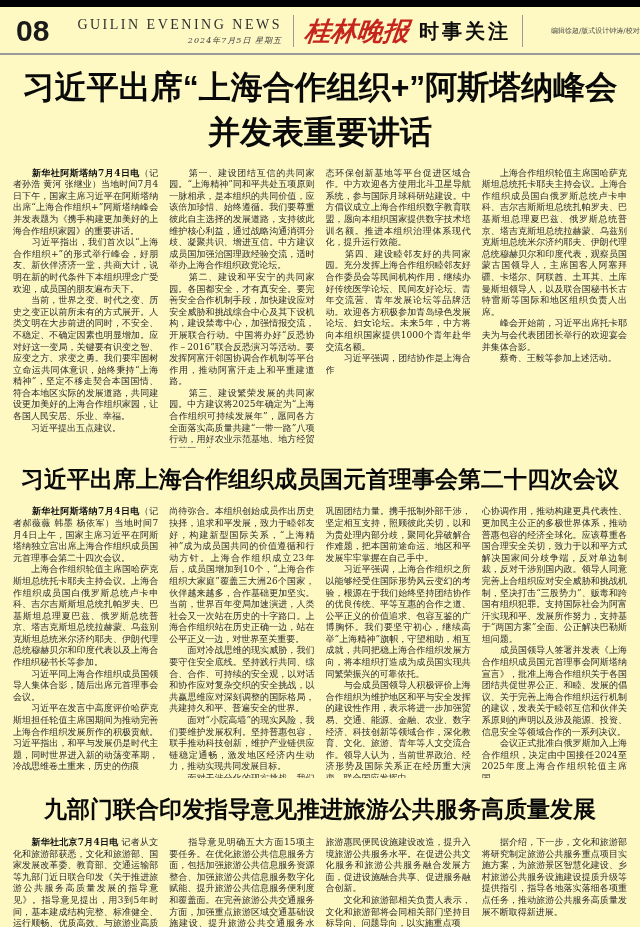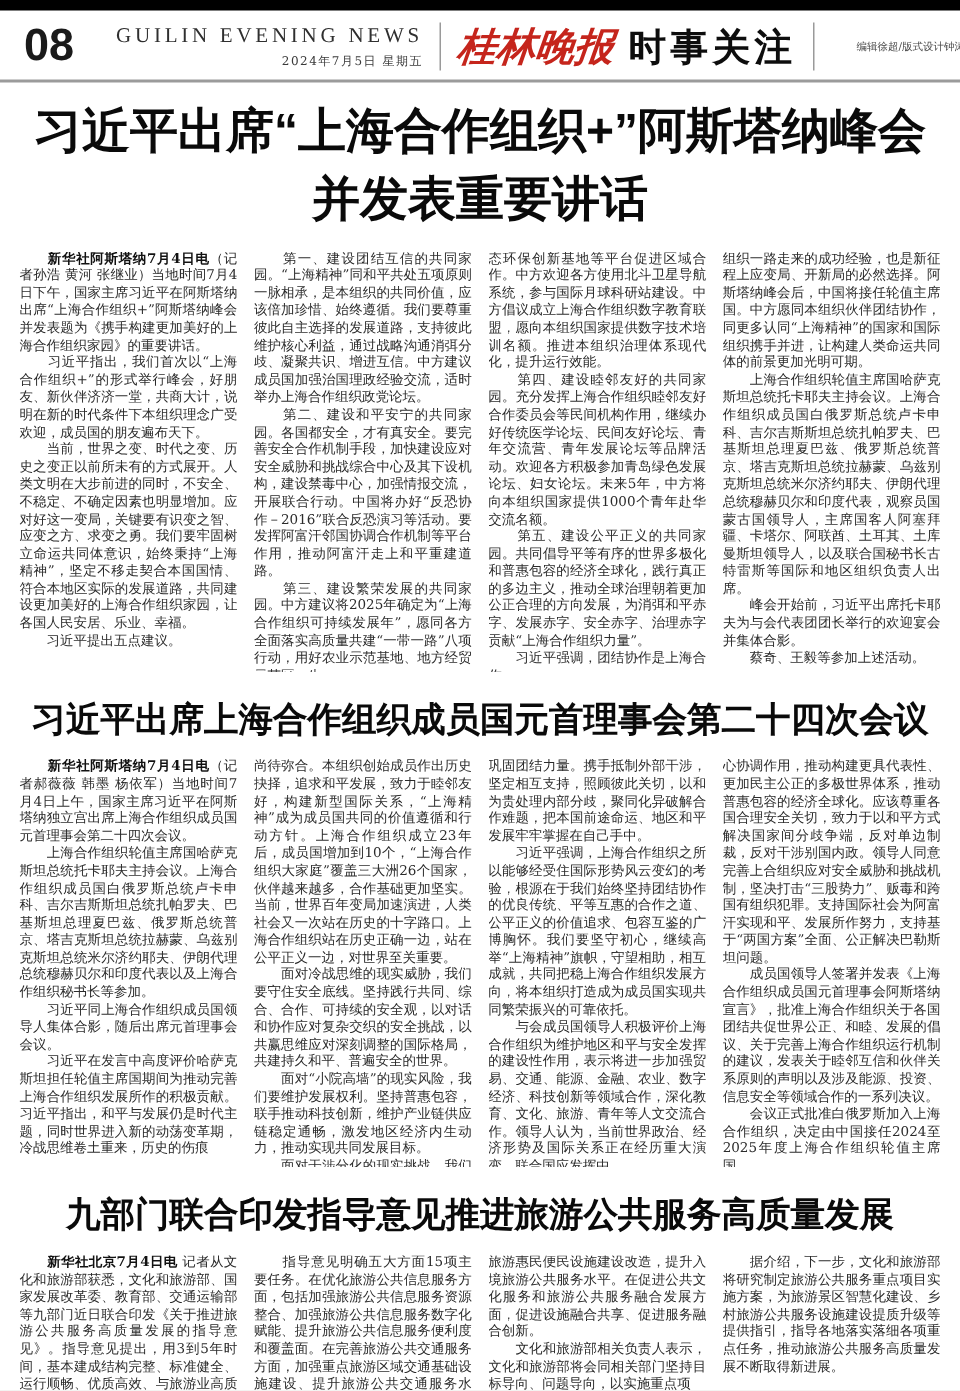--- a/index.html
+++ b/index.html
@@ -1,29 +1,29 @@
 <!DOCTYPE html>
 <html><head>
 <meta charset="utf-8">
 <style>
   html,body{margin:0;padding:0;background:#e9e9e7;}
   .page{
-    width:640px;height:927px;margin:0 auto;background:#ffffff;
+    width:640px;height:927px;margin:0 auto;background:#fef9c3;
     overflow:hidden;position:relative;
     font-family:"DejaVu Serif","Liberation Serif",serif;color:#2b2b2b;
   }
   .topbar{height:7px;background:#000;}
   header{display:flex;align-items:center;height:44px;padding:2px 14px 0 16px;}
   .pagenum{font-family:"Liberation Sans",sans-serif;font-size:30px;font-weight:bold;color:#1a1a1a;line-height:1;}
   .masthead-block{margin-left:28px;text-align:right;}
   .masthead{font-family:"Liberation Serif","DejaVu Serif",serif;font-size:14px;letter-spacing:2.5px;color:#2f2f2f;white-space:nowrap;}
-  .date{font-size:8px;color:#3a3a3a;margin-top:2px;letter-spacing:1px;}
+  .date{font-size:8px;color:#3a3a3a;margin-top:2px;letter-spacing:1px;font-style:italic;}
   .vdiv{width:1px;height:32px;background:#9a9a9a;margin:0 11px;flex:none;}
   .logo{color:#c5251c;font-size:26px;font-weight:bold;font-style:italic;font-family:"DejaVu Serif",serif;white-space:nowrap;transform:skewX(-6deg);}
-  .section{font-family:"Liberation Sans",sans-serif;font-size:25px;font-weight:900;color:#0d0d0d;letter-spacing:3px;margin-left:10px;white-space:nowrap;}
+  .section{font-family:"Liberation Sans",sans-serif;font-size:20px;font-weight:900;color:#0d0d0d;letter-spacing:3px;margin-left:10px;white-space:nowrap;}
   .staff{margin-left:auto;font-size:7px;color:#4a4a4a;white-space:nowrap;padding-left:17px;}
   .header-rule{height:2px;background:#9b9b9b;}
   .headline{font-family:"Liberation Sans",sans-serif;font-weight:900;color:#0a0a0a;text-align:center;}
   .headline-1{font-size:32px;line-height:1.4;margin:10px 10px 13px;}
   .headline-sub{font-size:23px;line-height:1.25;margin:17px 10px 13px;}
   .cols{display:flex;gap:11px;padding:0 13px;}
   .col{flex:1;overflow:hidden;min-width:0;}
   .cols-1{height:280px;}
   .cols-2{height:272px;}
   .cols-3{height:132px;}
@@ -65,25 +65,23 @@
             <p>　　习近平提出五点建议。</p>
           </div>
           <div class="col">
             <p>　　第一、建设团结互信的共同家园。“上海精神”同和平共处五项原则一脉相承，是本组织的共同价值，应该倍加珍惜、始终遵循。我们要尊重彼此自主选择的发展道路，支持彼此维护核心利益，通过战略沟通消弭分歧、凝聚共识、增进互信。中方建议成员国加强治国理政经验交流，适时举办上海合作组织政党论坛。</p>
             <p>　　第二、建设和平安宁的共同家园。各国都安全，才有真安全。要完善安全合作机制手段，加快建设应对安全威胁和挑战综合中心及其下设机构，建设禁毒中心，加强情报交流，开展联合行动。中国将办好“反恐协作－2016”联合反恐演习等活动。要发挥阿富汗邻国协调合作机制等平台作用，推动阿富汗走上和平重建道路。</p>
             <p>　　第三、建设繁荣发展的共同家园。中方建议将2025年确定为“上海合作组织可持续发展年”，愿同各方全面落实高质量共建“一带一路”八项行动，用好农业示范基地、地方经贸示范区、生</p>
           </div>
           <div class="col">
             <p>态环保创新基地等平台促进区域合作。中方欢迎各方使用北斗卫星导航系统，参与国际月球科研站建设。中方倡议成立上海合作组织数字教育联盟，愿向本组织国家提供数字技术培训名额。推进本组织治理体系现代化，提升运行效能。</p>
             <p>　　第四、建设睦邻友好的共同家园。充分发挥上海合作组织睦邻友好合作委员会等民间机构作用，继续办好传统医学论坛、民间友好论坛、青年交流营、青年发展论坛等品牌活动。欢迎各方积极参加青岛绿色发展论坛、妇女论坛。未来5年，中方将向本组织国家提供1000个青年赴华交流名额。</p>
-            <p>　　第五、建设公平正义的共同家园。共同倡导平等有序的世界多极化和普惠包容的经济全球化，践行真正的多边主义，推动全球治理朝着更加公正合理的方向发展，为消弭和平赤字、发展赤字、安全赤字、治理赤字贡献“上海合作组织力量”。</p>
             <p>　　习近平强调，团结协作是上海合作</p>
           </div>
           <div class="col">
-            <p>组织一路走来的成功经验，也是新征程上应变局、开新局的必然选择。阿斯塔纳峰会后，中国将接任轮值主席国。中方愿同本组织伙伴团结协作，同更多认同“上海精神”的国家和国际组织携手并进，让构建人类命运共同体的前景更加光明可期。</p>
             <p>　　上海合作组织轮值主席国哈萨克斯坦总统托卡耶夫主持会议。上海合作组织成员国白俄罗斯总统卢卡申科、吉尔吉斯斯坦总统扎帕罗夫、巴基斯坦总理夏巴兹、俄罗斯总统普京、塔吉克斯坦总统拉赫蒙、乌兹别克斯坦总统米尔济约耶夫、伊朗代理总统穆赫贝尔和印度代表，观察员国蒙古国领导人，主席国客人阿塞拜疆、卡塔尔、阿联酋、土耳其、土库曼斯坦领导人，以及联合国秘书长古特雷斯等国际和地区组织负责人出席。</p>
             <p>　　峰会开始前，习近平出席托卡耶夫为与会代表团团长举行的欢迎宴会并集体合影。</p>
             <p>　　蔡奇、王毅等参加上述活动。</p>
           </div>
         </div>
     </section>
 
     <section>
       <h2 class="headline headline-sub">习近平出席上海合作组织成员国元首理事会第二十四次会议</h2>
       <div class="cols cols-2">

